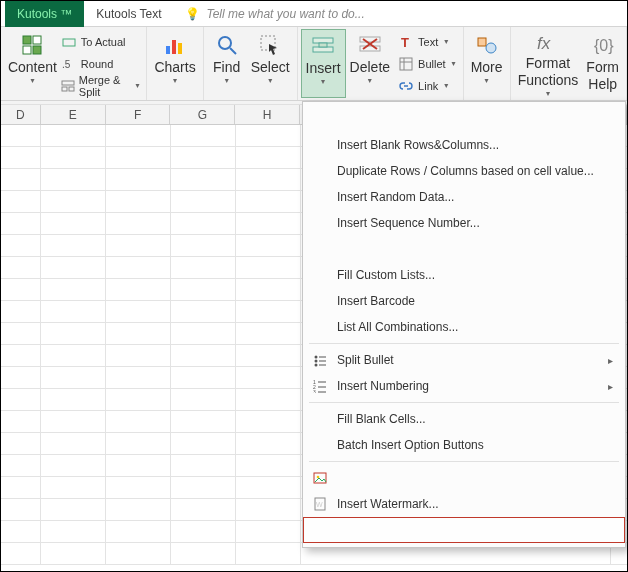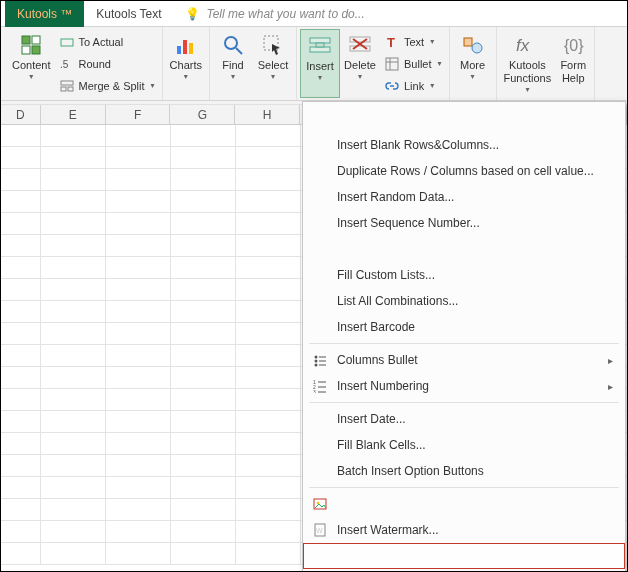--- a/index.html
+++ b/index.html
@@ -26,21 +26,21 @@
   .tab {
     padding: 4px 12px;
     color: #444;
     cursor: pointer;
     height: 26px;
     display: flex;
     align-items: center;
   }
   .tab.active {
     background: #0b6a41;
-    color: #fdba74;
+    color: #86efac;
   }
   .tell-me {
     display: flex;
     align-items: center;
     color: #888;
     font-style: italic;
     padding-left: 12px;
     gap: 6px;
   }
   .bulb-icon { color: #aaa; font-style: normal; }
@@ -66,21 +66,21 @@
     align-items: center;
     justify-content: flex-start;
     min-width: 40px;
     padding: 3px 4px 2px 4px;
     cursor: pointer;
     text-align: center;
     line-height: 1.2;
     color: #333;
   }
   .big-btn .big-ic { width: 28px; height: 26px; display:flex; align-items:center; justify-content:center; }
-  .big-btn .lab { font-size: 11px; margin-top:1px;}
+  .big-btn .lab { font-size: 14px; margin-top:1px;}
   .big-btn .drop::after { content:"▾"; font-size:8px; color:#666; display:block;}
   .big-btn.active { background:#cde6d7; border:1px solid #7fb594;}
   .small-row { display:flex; align-items:center; gap:4px; height:22px; color:#333; padding:0 4px; cursor:pointer; font-size:11px;}
   .small-row .sic { width:16px; height:16px; display:flex; align-items:center; justify-content:center;}
   .small-row .drop { font-size:8px; color:#666; margin-left:2px;}
   .stack { display:flex; flex-direction:column; justify-content:center;}
   
   .thinbar { height:4px; background:#f3f3f3; border-bottom:1px solid #e0e0e0;}
   
   .sheet {
@@ -309,21 +309,21 @@
     </div>
   </div>
 
   <div class="ribbon-group">
     <div class="big-btn">
       <span class="big-ic">
         <svg width="26" height="22">
             <text x="2" y="17" font-size="17" font-style="italic" fill="#777">fx</text>
           </svg>
       </span>
-      <span class="lab" style="white-space:pre">Kutools
+      <span class="lab" style="white-space:pre">Format
 Functions</span>
       <span class="drop"></span>
     </div>
     <div class="big-btn" style="min-width:30px">
       <span class="big-ic">
         <svg width="22" height="22">
             <text x="2" y="17" font-size="16" fill="#888">{0}</text>
           </svg>
       </span>
       <span class="lab" style="white-space:pre">Form
@@ -530,60 +530,56 @@
     </div>
     <div class="menu-item">
       <span class="mic"></span>
     </div>
     <div class="menu-item">
       <span class="mic"></span>
       <span>Fill Custom Lists...</span>
     </div>
     <div class="menu-item">
       <span class="mic"></span>
+      <span>Insert Barcode</span>
+    </div>
+    <div class="menu-item">
+      <span class="mic"></span>
       <span>List All Combinations...</span>
-    </div>
-    <div class="menu-item">
-      <span class="mic"></span>
-      <span>Insert Barcode</span>
     </div>
     <div class="menu-sep"></div>
     <div class="menu-item sub">
       <span class="mic">
         <svg width="14" height="14">
           <circle cx="3" cy="4" r="1.5" fill="#555"></circle>
           <line x1="6" y1="4" x2="13" y2="4" stroke="#555"></line>
           <circle cx="3" cy="8" r="1.5" fill="#555"></circle>
           <line x1="6" y1="8" x2="13" y2="8" stroke="#555"></line>
           <circle cx="3" cy="12" r="1.5" fill="#555"></circle>
           <line x1="6" y1="12" x2="13" y2="12" stroke="#555"></line>
         </svg>
       </span>
-      <span>Columns Bullet</span>
+      <span>Split Bullet</span>
     </div>
     <div class="menu-item sub">
       <span class="mic">
         <svg width="14" height="14">
           <text x="0" y="5" font-size="5" fill="#555">1</text>
           <line x1="5" y1="3" x2="13" y2="3" stroke="#555"></line>
           <text x="0" y="10" font-size="5" fill="#555">2</text>
           <line x1="5" y1="8" x2="13" y2="8" stroke="#555"></line>
           <text x="0" y="15" font-size="5" fill="#555">3</text>
           <line x1="5" y1="13" x2="13" y2="13" stroke="#555"></line>
         </svg>
       </span>
       <span>Insert Numbering</span>
     </div>
     <div class="menu-sep"></div>
     <div class="menu-item">
       <span class="mic"></span>
-      <span>Insert Date...</span>
-    </div>
-    <div class="menu-item">
-      <span class="mic"></span>
       <span>Fill Blank Cells...</span>
     </div>
     <div class="menu-item">
       <span class="mic"></span>
       <span>Batch Insert Option Buttons</span>
     </div>
     <div class="menu-sep"></div>
     <div class="menu-item">
       <span class="mic">
         <svg width="14" height="14">

